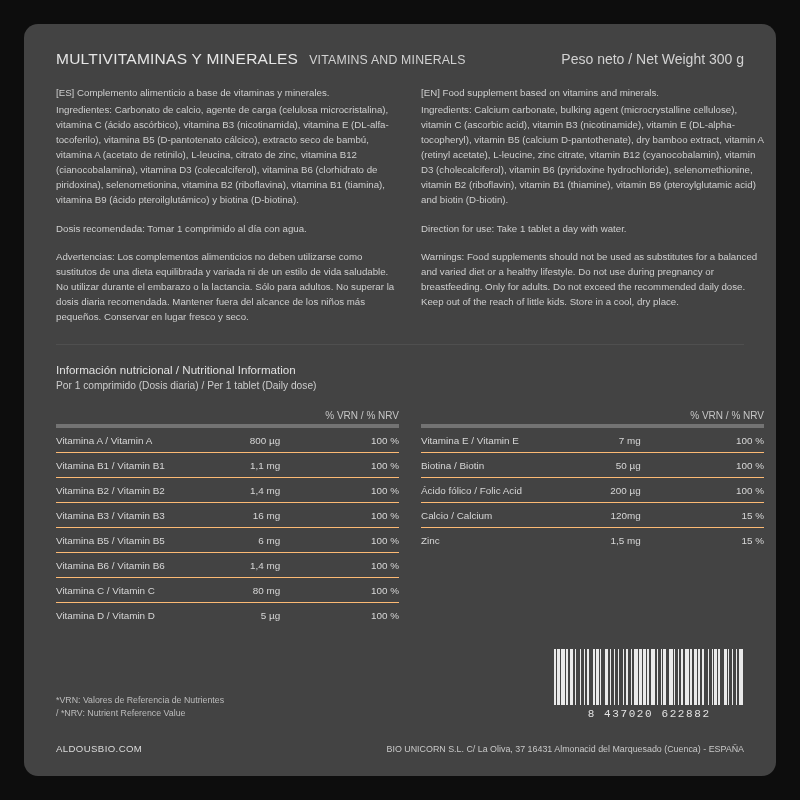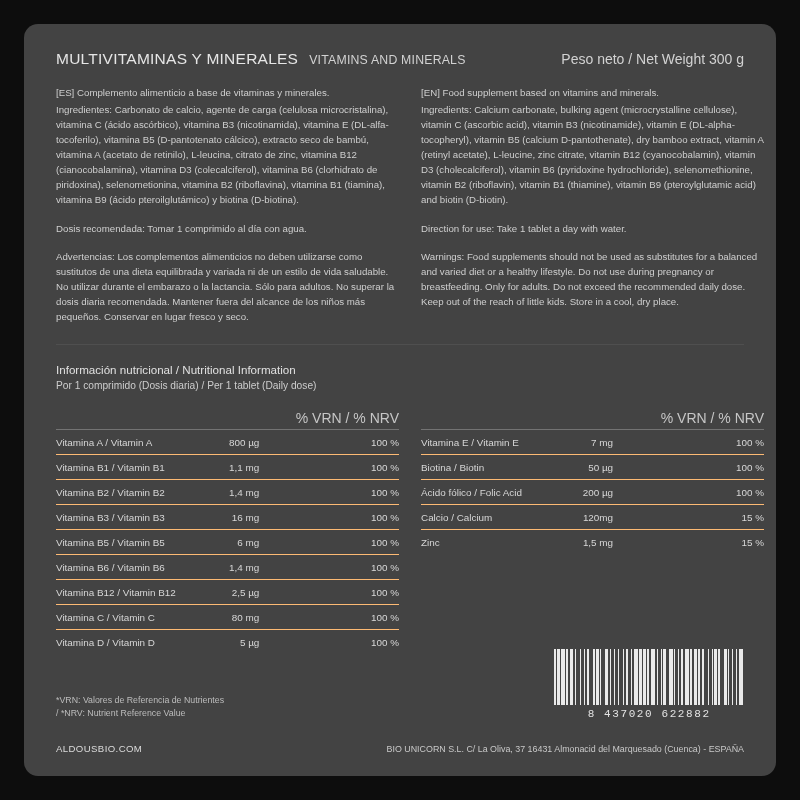--- a/index.html
+++ b/index.html
@@ -114,33 +114,33 @@
   .tbl-wrap { width: 343px; flex: 0 0 343px; }
 
   table.nutri {
     width: 100%;
     border-collapse: collapse;
     font-size: 9.9px;
     color: #d7d7d7;
   }
   table.nutri th {
     font-weight: normal;
-    font-size: 14px;
+    font-size: 10px;
     color: #c6c6c6;
     text-align: right;
     padding: 0 0 3px 0;
     border: none;
   }
   table.nutri th.blank { text-align: left; }
   table.nutri td {
     padding: 6.5px 0 6.5px 0;
     border-top: 1px solid #fdba74;
     white-space: nowrap;
   }
-  table.nutri tr:first-child td { border-top: 1px solid #737373; }
+  table.nutri tr:first-child td { border-top: 4px solid #737373; }
   td.c-name { text-align: left; }
   td.c-amt  { text-align: right; padding-right: 42px; }
   td.c-nrv  { text-align: right; }
   th.h-amt  { padding-right: 42px; }
 
   
   .foot-area {
     position: absolute;
     left: 32px;
     right: 32px;
@@ -277,25 +277,20 @@
                 <td class="c-name">Vitamina B5 / Vitamin B5</td>
                 <td class="c-amt">6 mg</td>
                 <td class="c-nrv">100 %</td>
               </tr>
               <tr>
                 <td class="c-name">Vitamina B6 / Vitamin B6</td>
                 <td class="c-amt">1,4 mg</td>
                 <td class="c-nrv">100 %</td>
               </tr>
               <tr>
-                <td class="c-name">Vitamina B12 / Vitamin B12</td>
-                <td class="c-amt">2,5 µg</td>
-                <td class="c-nrv">100 %</td>
-              </tr>
-              <tr>
                 <td class="c-name">Vitamina C / Vitamin C</td>
                 <td class="c-amt">80 mg</td>
                 <td class="c-nrv">100 %</td>
               </tr>
               <tr>
                 <td class="c-name">Vitamina D / Vitamin D</td>
                 <td class="c-amt">5 µg</td>
                 <td class="c-nrv">100 %</td>
               </tr>
             </tbody>

